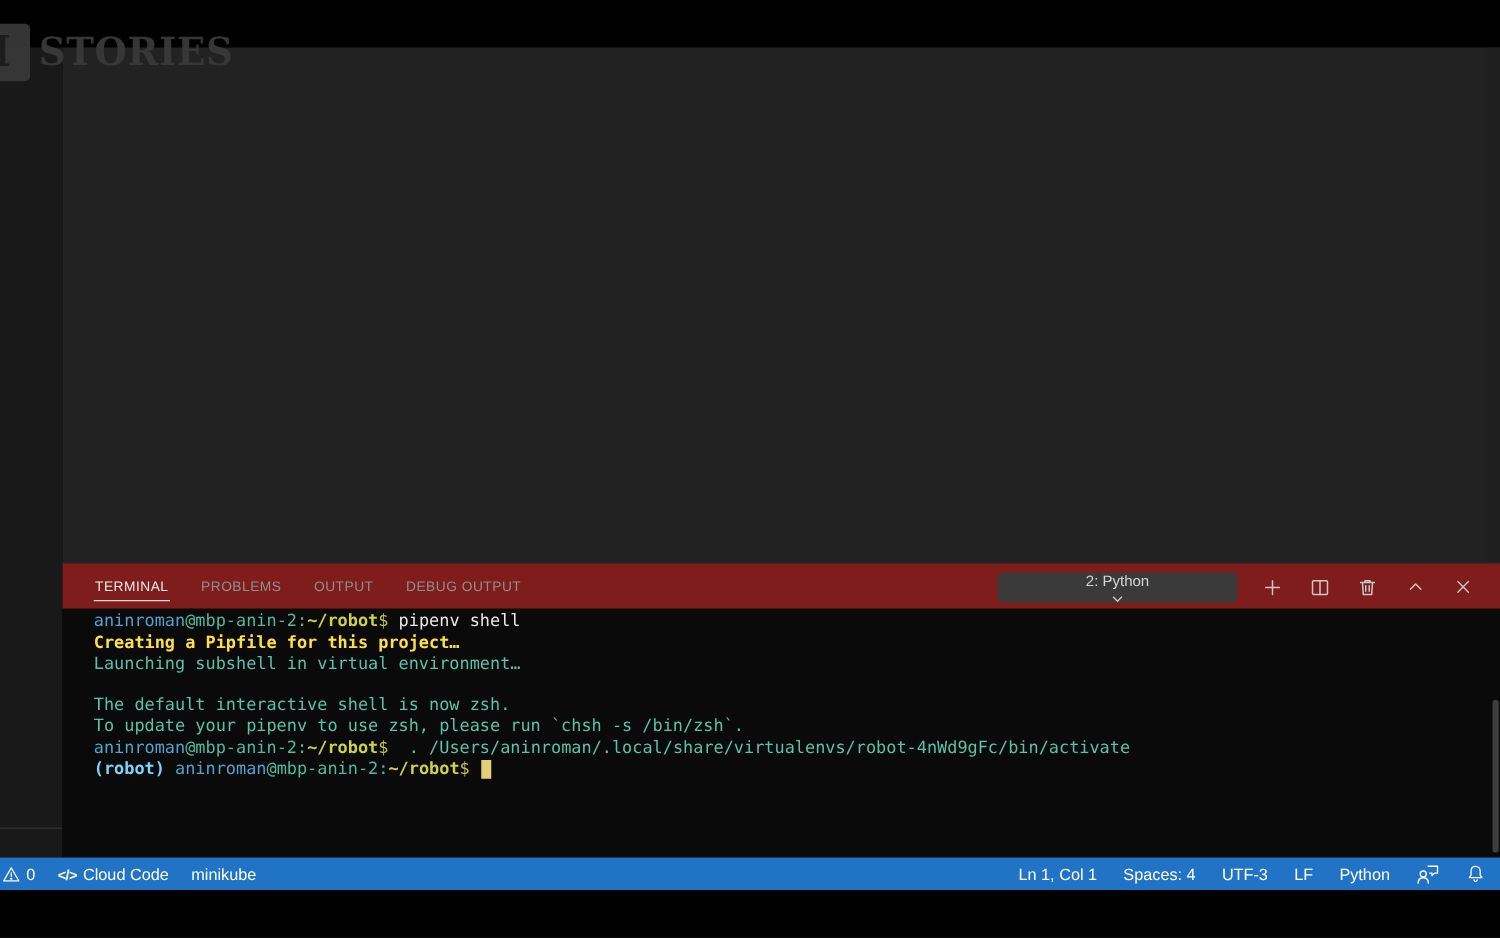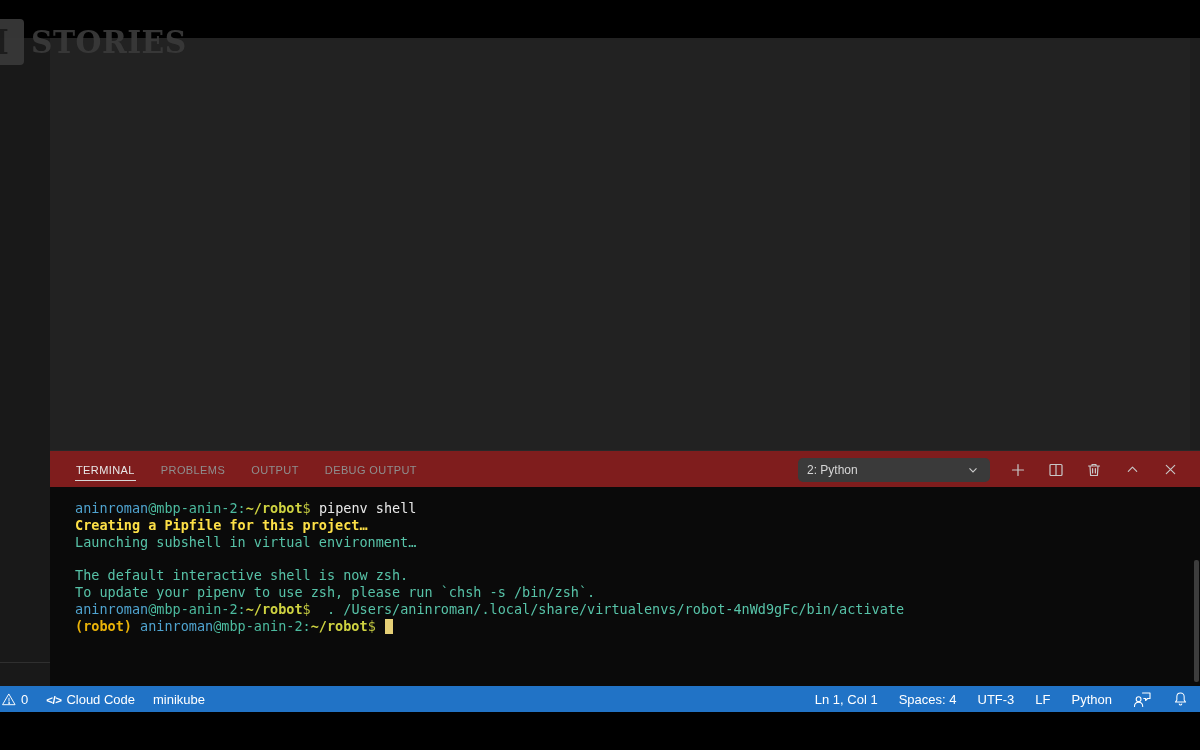--- a/index.html
+++ b/index.html
@@ -48,38 +48,38 @@
   #panel-tabs { position: absolute; left: 25px; top: 0; height: 37px; display: flex; gap: 24px; align-items: center; }
   .panel-tab {
     font-size: 11px; letter-spacing: 0.4px; color: #8f8f8f; cursor: pointer;
     padding: 4px 1px; line-height: 14px;
   }
   .panel-tab.active { color: #e8e8e8; border-bottom: 1px solid #d9d9d9; padding-bottom: 3px; }
 
   #terminal-picker {
     position: absolute; left: 748px; top: 7px; width: 192px; height: 24px;
     background: #3a3a3a; border-radius: 5px; display: flex; align-items: center;
-    padding: 0 9px; cursor: pointer;
+    padding: 0 9px; cursor: pointer; flex-direction: column;
   }
   #terminal-picker .picker-value { font-size: 12px; color: #d6d6d6; flex: 1; }
   #panel-actions {
     position: absolute; left: 960px; top: 0; height: 37px; display: flex; align-items: center; gap: 22px;
   }
   .icon-btn { width: 16px; height: 16px; display: flex; align-items: center; justify-content: center; cursor: pointer; }
   .icon-btn svg { display: block; }
 
   
   #terminal {
     left: 0; top: 449px; width: 1150px; height: 199px; background: #0a0a0a;
-    padding: 13px 0 0 25px;
+    padding: 2px 0 0 25px;
     font-family: "DejaVu Sans Mono", monospace; font-size: 13.5px; line-height: 16.8px;
   }
   .term-line { white-space: pre; }
   .seg-plain      { color: #e9e9e9; }
-  .seg-plain-bold { color: #eab308; font-weight: bold; }
+  .seg-plain-bold { color: #7dd3fc; font-weight: bold; }
   .seg-user       { color: #4fa3cf; }
   .seg-host       { color: #4cbb9f; }
   .seg-path       { color: #cfd341; font-weight: bold; }
   .seg-dollar     { color: #bcc23e; }
   .seg-teal       { color: #57c3a8; }
   .seg-teal-bold  { color: #fde047; font-weight: bold; }
   .seg-cursor {
     display: inline-block; width: 8px; height: 15px; background: #e5cf76;
     vertical-align: text-bottom; margin-left: 1px;
   }

